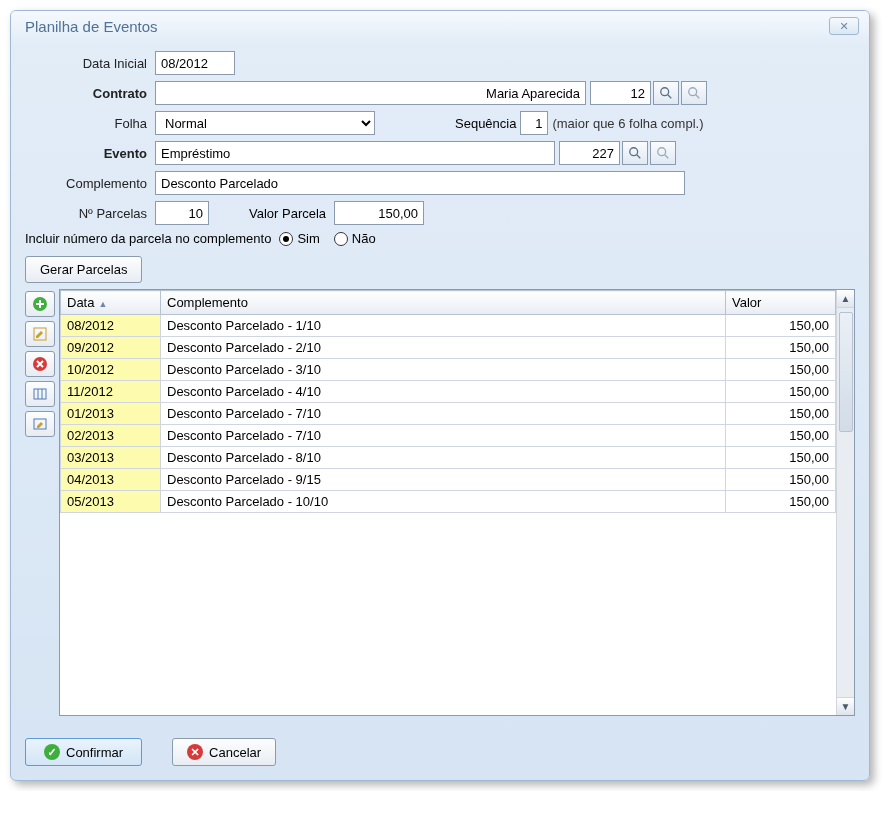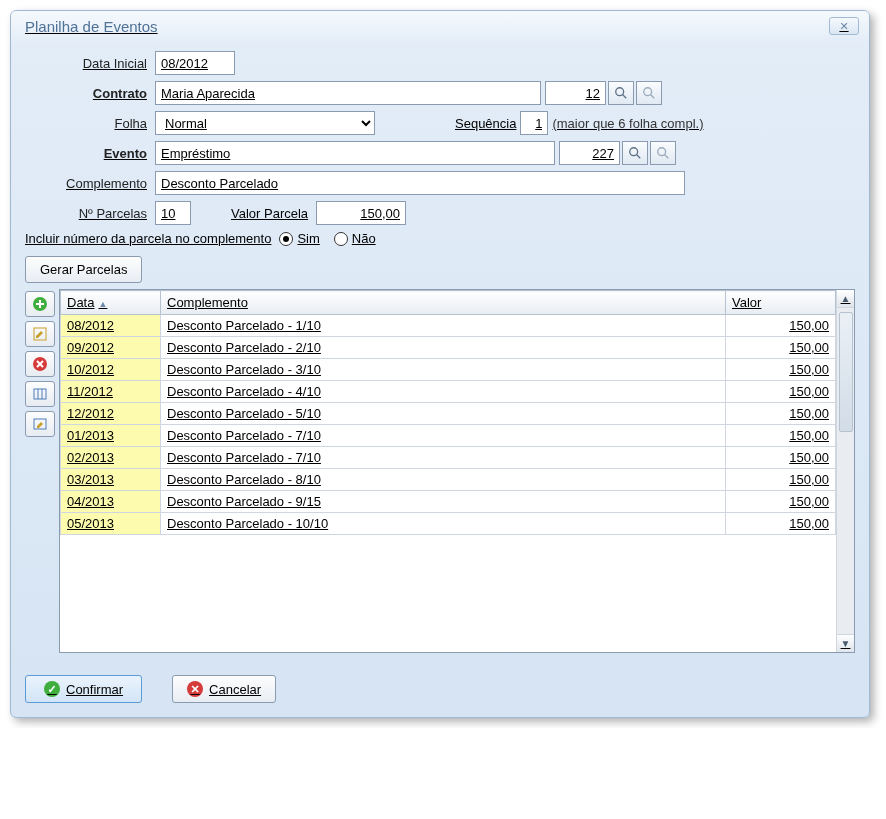--- a/index.html
+++ b/index.html
@@ -10,21 +10,20 @@
   font-size: 13px;
   background: #fff;
 }
 .window {
   width: 860px;
   background: linear-gradient(180deg,#e3edf8 0%,#d6e4f3 100%);
   border: 1px solid #9fb8d4;
   border-radius: 6px;
   box-shadow: 4px 4px 8px rgba(0,0,0,0.3);
   overflow: hidden;
-  text-decoration: underline;
 }
 .titlebar {
   display: flex;
   justify-content: space-between;
   align-items: center;
   padding: 6px 10px 10px 14px;
   background: linear-gradient(180deg,#f5f9fd 0%,#e2ecf7 100%);
 }
 .titlebar .title {
   color: #4f7296;
@@ -60,41 +59,41 @@
 .form-label.bold { font-weight: 700; }
 select,
 input[type="text"] {
   background: #fff;
   border: 1px solid #8a9bb0;
   padding: 3px 5px;
   font-size: 13px;
   height: 24px;
 }
 .input-data-inicial { width: 80px; }
-.input-contrato { width: 386px; }
+.input-contrato { width: 431px; text-align: right; }
 .input-idnum { width: 61px; text-align: right; margin-left: 4px; }
 .icon-btn {
   width: 26px;
   height: 24px;
   border: 1px solid #8a9bb0;
   background: linear-gradient(180deg,#fafcfe,#e0e9f2);
   display: inline-flex;
   align-items: center;
   justify-content: center;
   margin-left: 2px;
   cursor: pointer;
 }
 .icon-btn svg { width: 14px; height: 14px; }
 .select-folha { width: 220px; }
 .lbl-seq { margin-left: 80px; margin-right: 4px; }
 .input-seq { width: 28px; text-align: right; }
 .hint { margin-left: 4px; color: #333; }
 .input-evento { width: 400px; }
 .input-complemento { width: 530px; }
-.input-nparcelas { width: 36px; text-align: left; }
+.input-nparcelas { width: 54px; text-align: right; }
 .lbl-valor-parcela { margin-left: 40px; margin-right: 8px; }
 .input-valor-parcela { width: 90px; text-align: right; }
 .radio-row { display:flex; align-items:center; margin: 6px 0 10px 0; }
 .radio-row .prompt { margin-right: 8px; }
 .radio-wrap { display:inline-flex; align-items:center; margin-right: 14px; }
 .radio-dot {
   width:14px; height:14px; border:1px solid #333; border-radius:50%;
   display:inline-flex; align-items:center; justify-content:center; margin-right:4px;
   background:#fff;
 }
@@ -108,21 +107,21 @@
   padding: 5px 14px;
   font-size: 13px;
   cursor: pointer;
   display:inline-flex;
   align-items:center;
   gap:6px;
 }
 .btn-gerar { margin-bottom: 6px; }
 .grid-zone {
   display:flex;
-  height: 364px;
+  height: 427px;
 }
 .grid-toolbar {
   width: 34px;
   display:flex;
   flex-direction: column;
   gap:4px;
   padding-top:2px;
 }
 .tool-btn {
   width:30px; height:26px;
@@ -354,25 +353,20 @@
                   <td class="col-data">10/2012</td>
                   <td>Desconto Parcelado - 3/10</td>
                   <td class="col-valor">150,00</td>
                 </tr>
                 <tr>
                   <td class="col-data">11/2012</td>
                   <td>Desconto Parcelado - 4/10</td>
                   <td class="col-valor">150,00</td>
                 </tr>
                 <tr>
-                  <td class="col-data">12/2012</td>
-                  <td>Desconto Parcelado - 5/10</td>
-                  <td class="col-valor">150,00</td>
-                </tr>
-                <tr>
                   <td class="col-data">01/2013</td>
                   <td>Desconto Parcelado - 7/10</td>
                   <td class="col-valor">150,00</td>
                 </tr>
                 <tr>
                   <td class="col-data">02/2013</td>
                   <td>Desconto Parcelado - 7/10</td>
                   <td class="col-valor">150,00</td>
                 </tr>
                 <tr>

